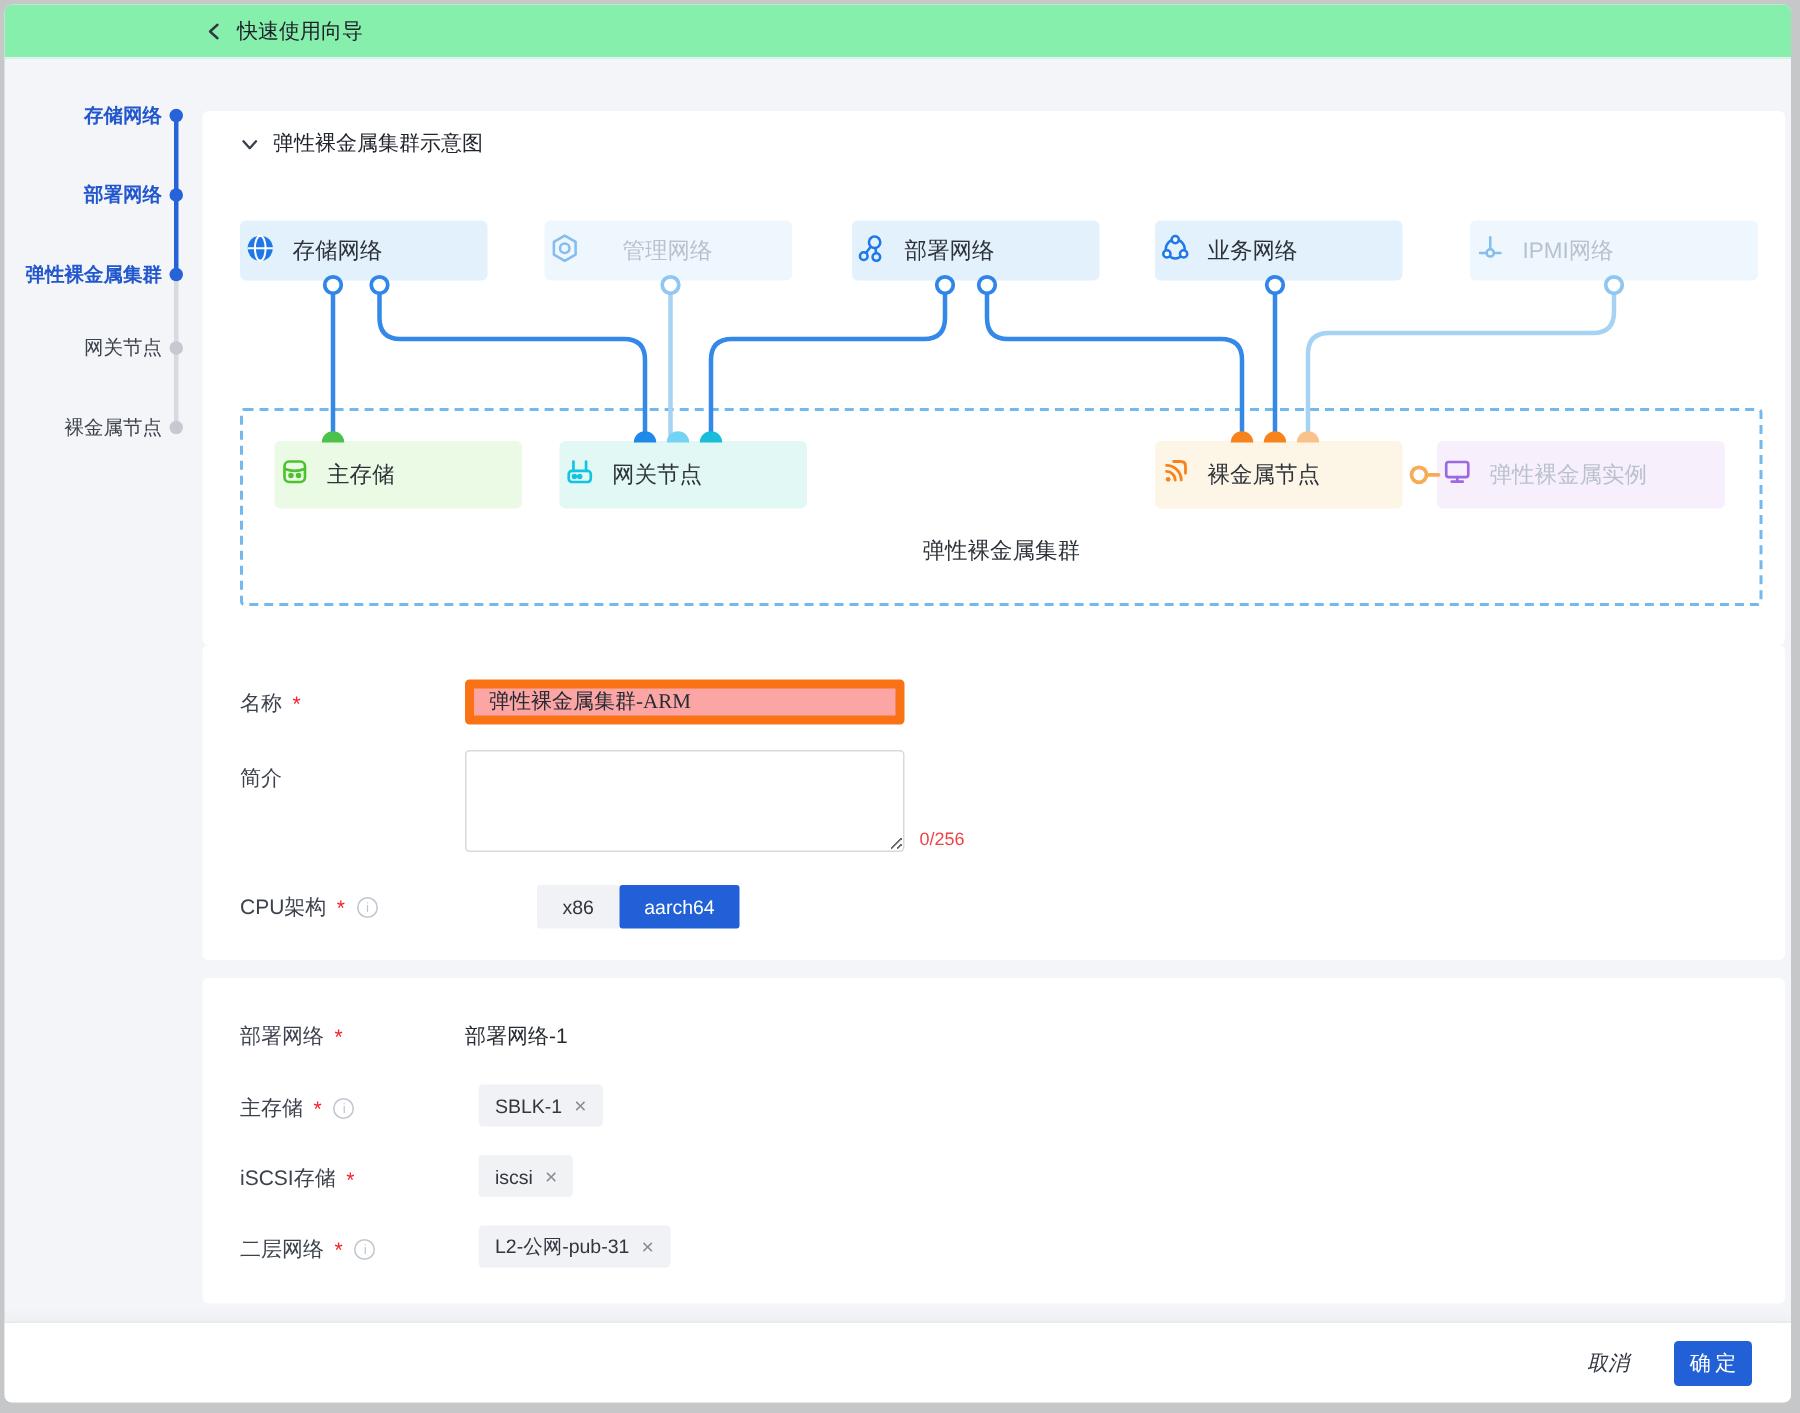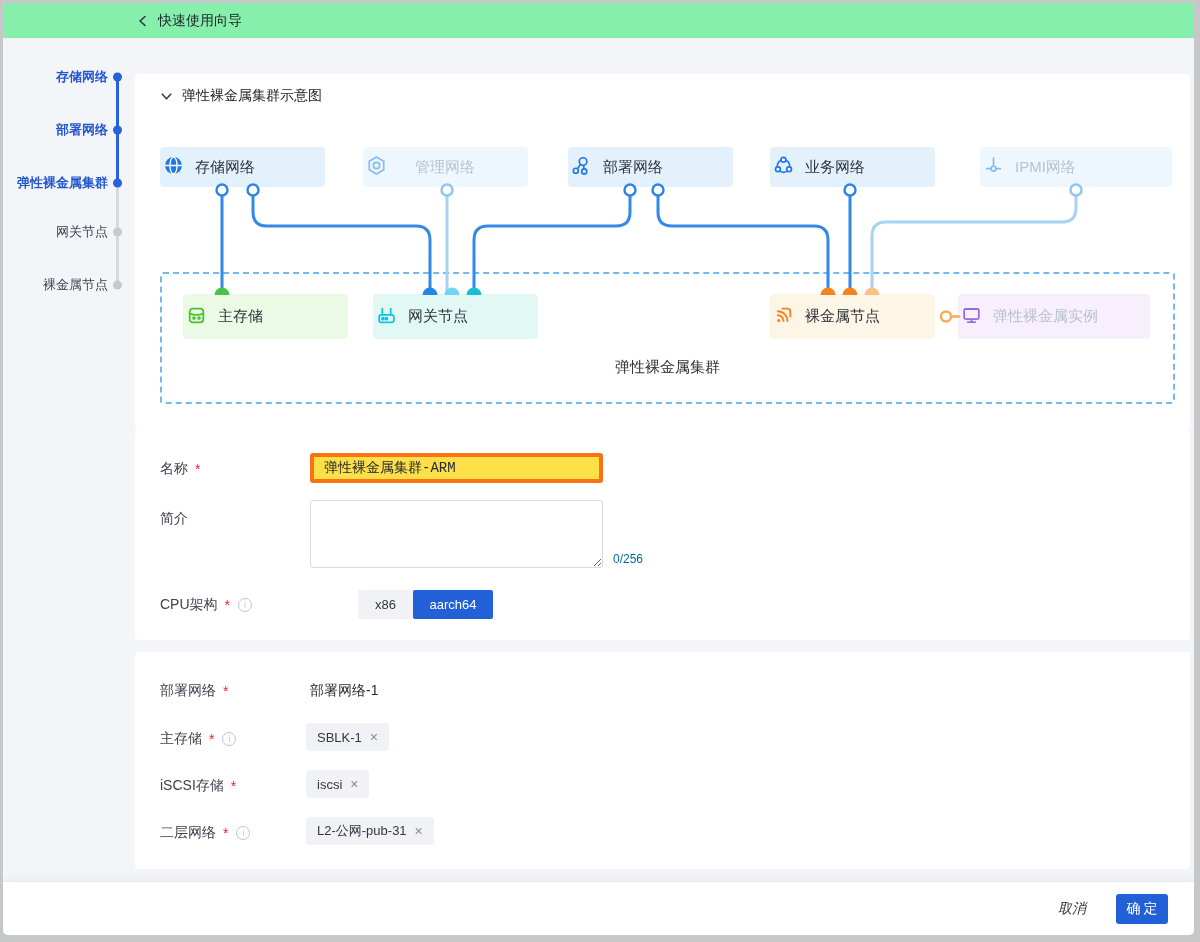--- a/index.html
+++ b/index.html
@@ -45,29 +45,29 @@
   .b-primary { left:48px;  top:220px; width:165px; background:#eafae4; }
   .b-gateway { left:238px; top:220px; width:165px; background:#e1f8f5; }
   .b-bare    { left:635px; top:220px; width:165px; background:#fdf5e5; }
   .b-inst    { left:823px; top:220px; width:192px; background:#f7effb; }
   .diagram-svg { position:absolute; left:0; top:0; pointer-events:none; }
 
   
   .frm-label { position:absolute; left:25px; font-size:14px; color:#3c424d; white-space:nowrap; display:flex; align-items:center; gap:5px; }
   .req { color:#f5222d; margin-left:2px; }
   .info-i { display:inline-flex; align-items:center; justify-content:center; width:14px; height:14px; border:1px solid #c0c6ce; border-radius:50%; color:#c0c6ce; font-size:9px; font-style:normal; margin-left:3px; }
-  .name-input { position:absolute; left:175px; top:23px; width:293px; height:30px; border:4px solid #f97316; border-radius:3px; padding:0 10px; font-size:14px; color:#262b33; font-family:Liberation Mono, monospace; background:#fde047; }
+  .name-input { position:absolute; left:175px; top:23px; width:293px; height:30px; border:6px solid #f97316; border-radius:3px; padding:0 10px; font-size:14px; color:#262b33; font-family:Liberation Serif, serif; background:#fca5a5; }
   .desc-area { position:absolute; left:175px; top:70px; width:293px; height:68px; border:1px solid #d6d9de; border-radius:3px; padding:6px 10px; font-size:14px; color:#262b33; font-family:inherit; resize:both; }
-  .counter { position:absolute; left:478px; top:122px; font-size:12px; color:#0369a1; }
+  .counter { position:absolute; left:478px; top:122px; font-size:12px; color:#ef4444; }
   .seg { position:absolute; left:175px; top:160px; display:flex;margin-left:48px; }
   .seg-btn { height:29px; display:flex; align-items:center; justify-content:center; font-size:13px; cursor:pointer; }
   .seg-btn.plain { width:55px; background:#f1f2f5; color:#31363f; border-radius:2px 0 0 2px; }
   .seg-btn.sel { width:80px; background:#2160d6; color:#fff; border-radius:2px; }
   .static-val { position:absolute; left:175px; font-size:14px; color:#262b33; }
-  .tag { position:absolute; left:171px; height:28px; background:#f1f2f5; border-radius:3px; display:flex; align-items:center; gap:8px; padding:0 11px; font-size:13px; color:#31363f;text-align:center; }
+  .tag { position:absolute; left:184px; height:28px; background:#f1f2f5; border-radius:3px; display:flex; align-items:center; gap:8px; padding:0 11px; font-size:13px; color:#31363f;text-align:center; }
   .tag-x { color:#868c96; font-size:14px; cursor:pointer; line-height:1; }
 
   
   .footer { position:absolute; left:0; right:0; bottom:0; height:53px; background:#fff; box-shadow:0 -1px 0 #e7e9ee, 0 -4px 8px rgba(30,40,60,.04); display:flex; align-items:center; justify-content:flex-end; padding-right:26px; gap:30px; }
   .btn-cancel { font-size:14px; color:#30353e; cursor:pointer; background:none; border:none; font-family:inherit;font-style:italic; }
   .btn-ok { width:52px; height:30px; background:#2160d6; color:#fff; border:none; border-radius:3px; font-size:14px; cursor:pointer; font-family:inherit; letter-spacing:3px; padding-left:3px; }
 </style>
 </head>
 <body>
 

